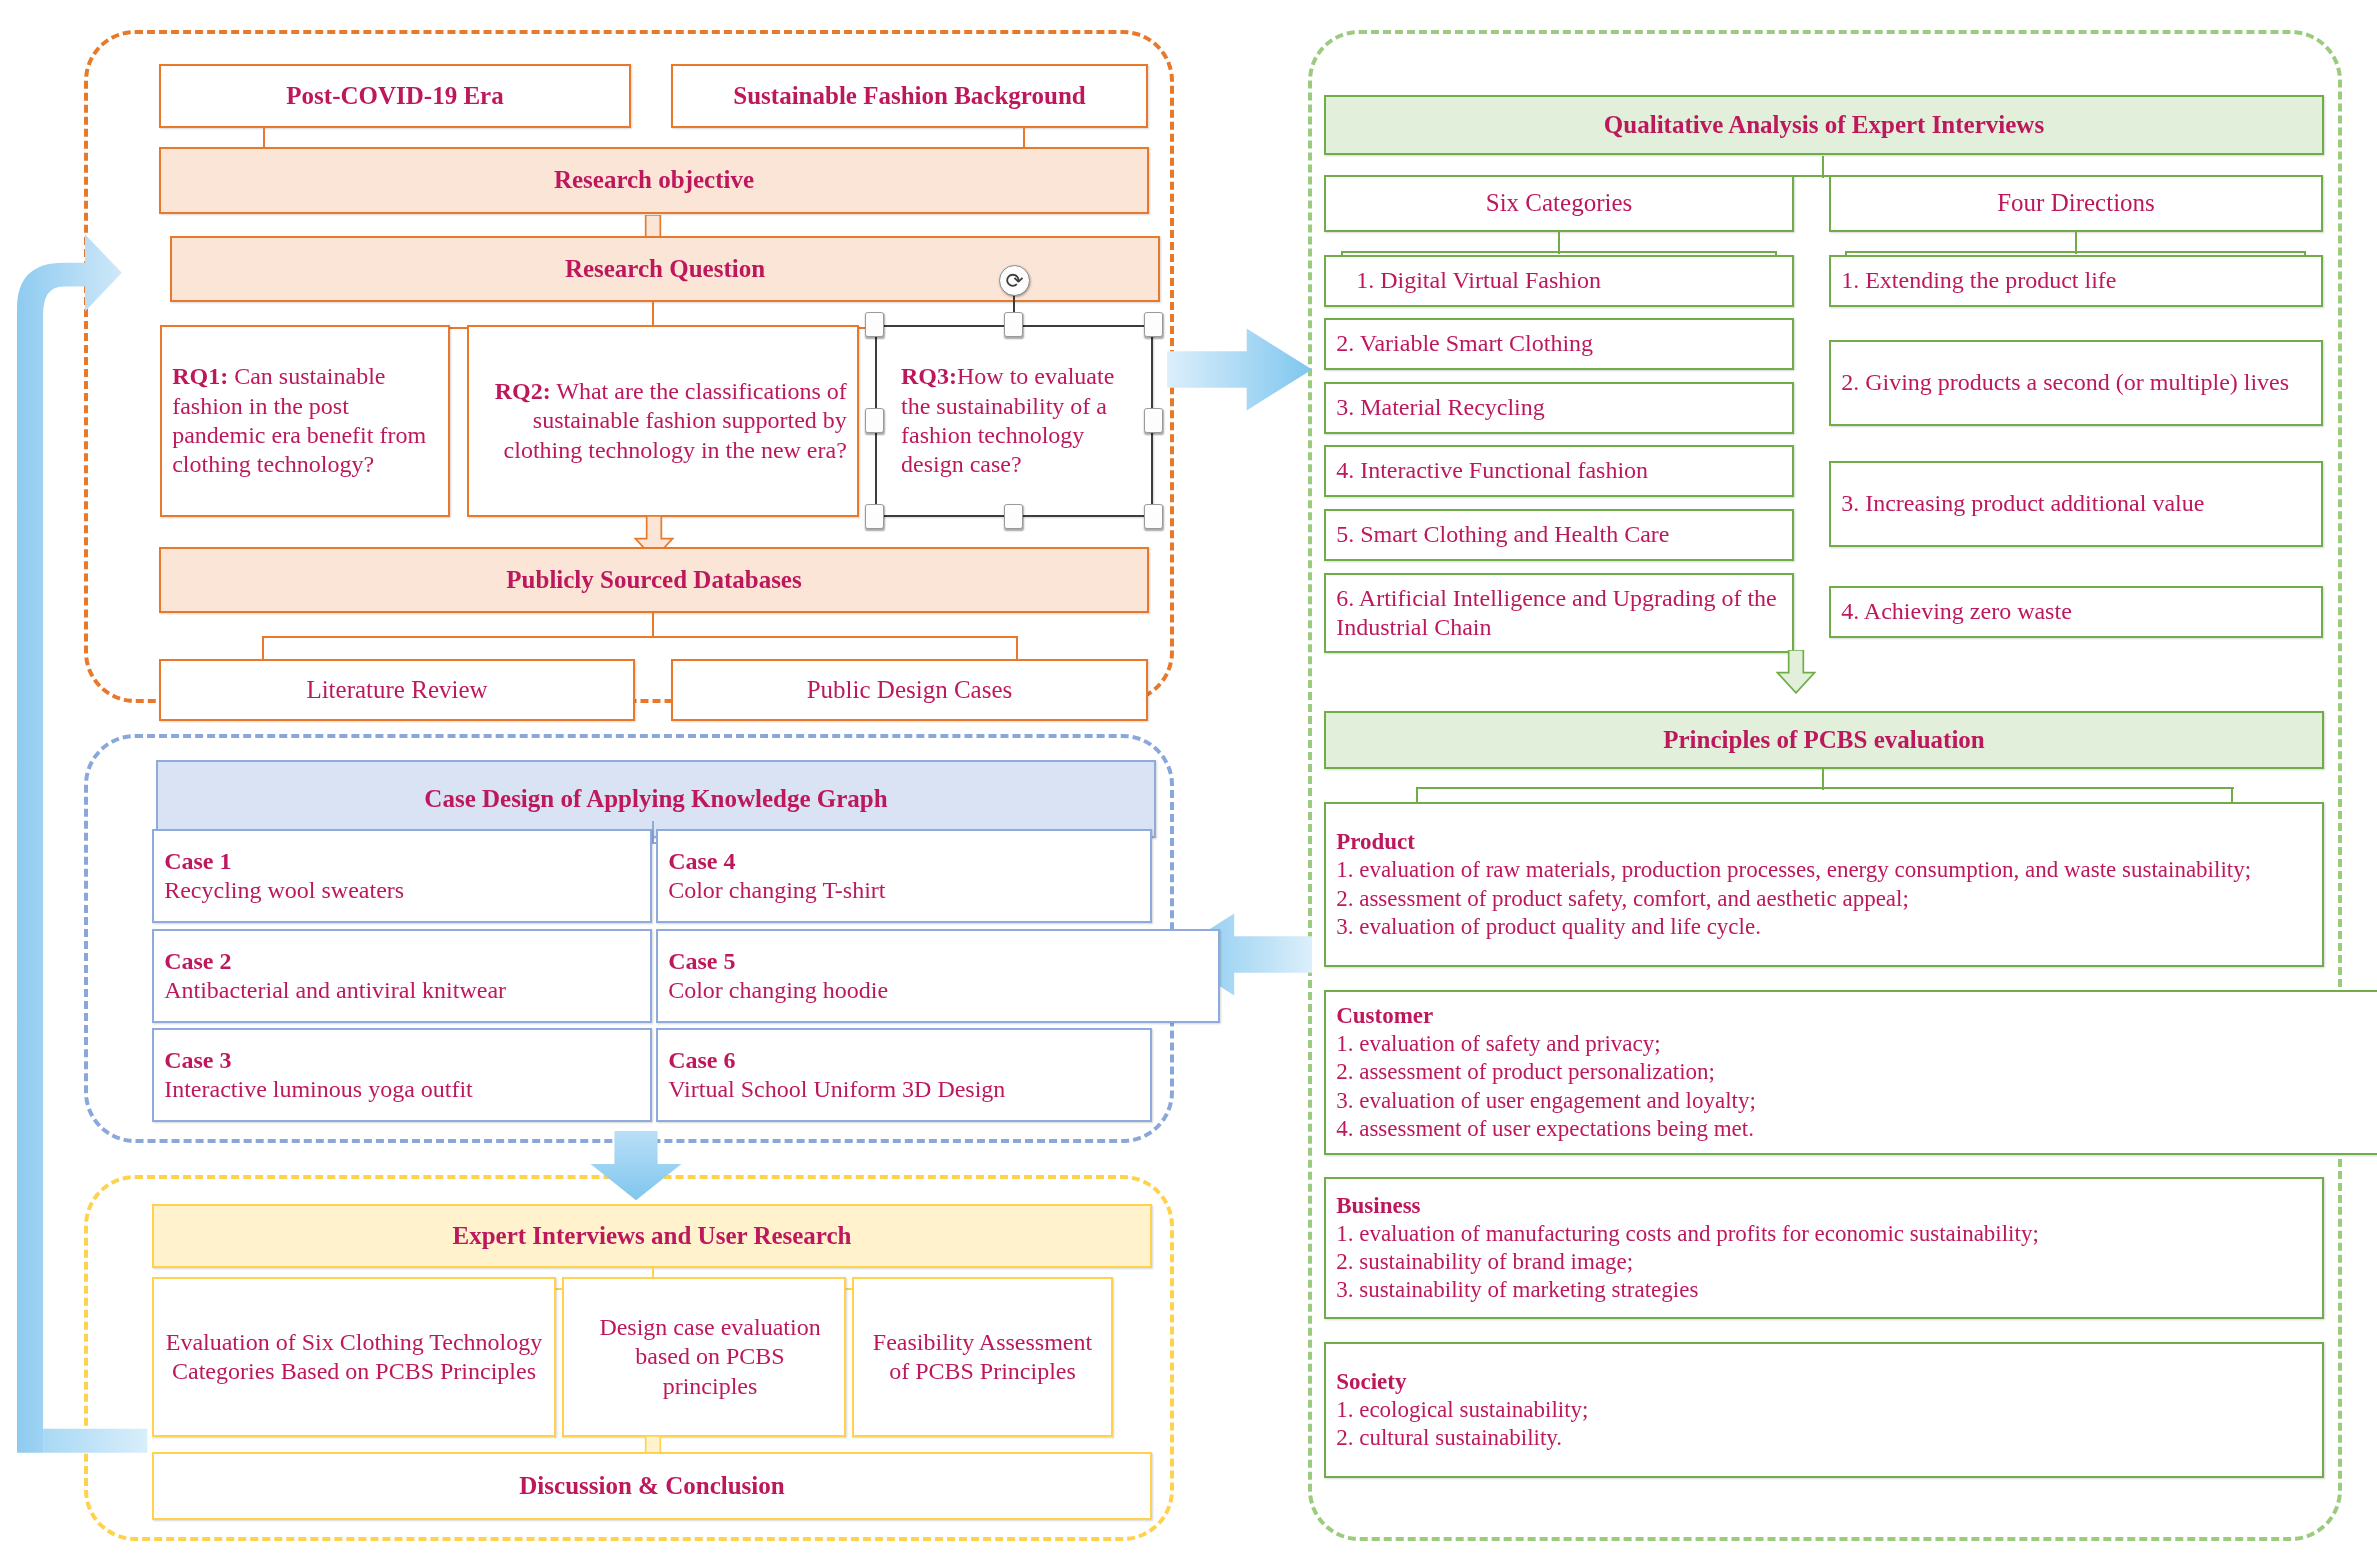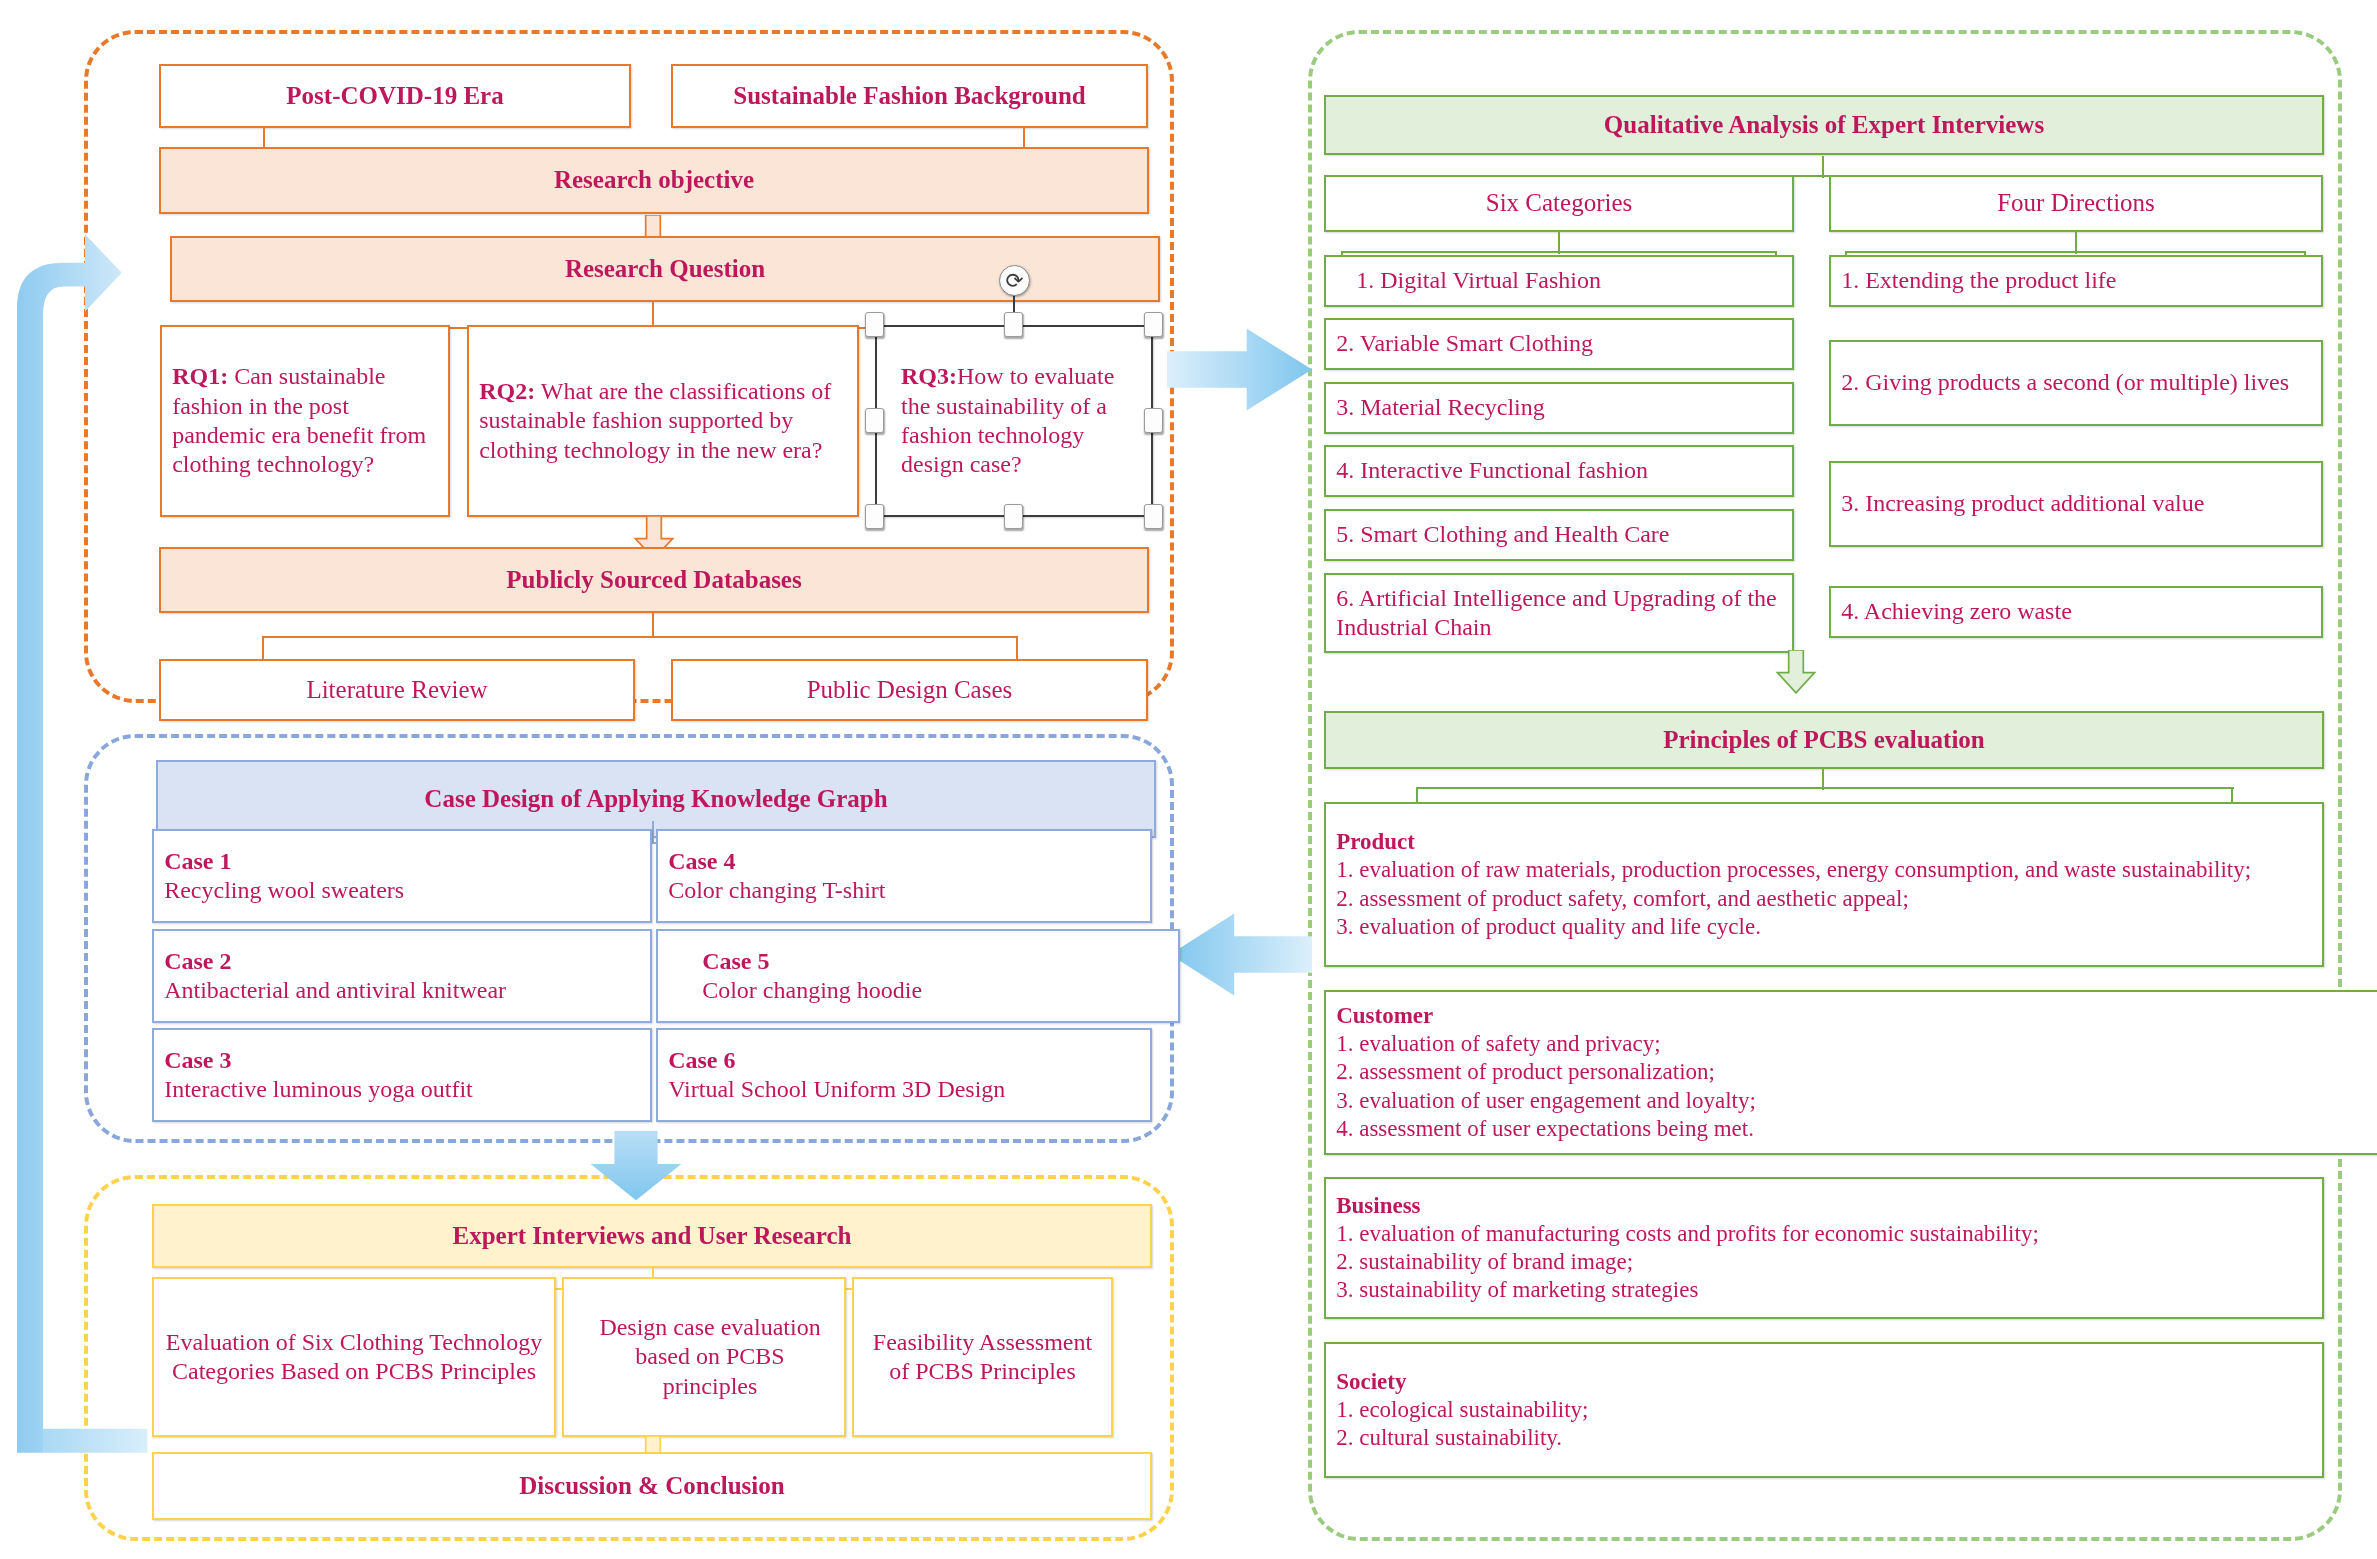--- a/index.html
+++ b/index.html
@@ -196,21 +196,21 @@
 <div class="ln h or-ln" style="left:262px; top:327px; width:756px;"></div>
 <div class="ln v or-ln" style="left:262px; top:327px; height:25.6px;"></div>
 <div class="ln v or-ln" style="left:1016px; top:327px; height:25.6px;"></div>
 
 <div class="node left or-plain f42" style="left:160px; top:325px; width:290px; height:192px;">
   <span class="inner">
     <b>RQ1:</b><span> Can sustainable fashion in the post pandemic era benefit from clothing technology?</span>
   </span>
 </div>
 
-<div class="node left or-plain f42" style="left:467px; top:325px; width:392px; height:192px;">
+<div class="node left or-plain f42" style="left:467px; top:325px; width:392px; height:192px;text-align:right;">
   <span class="inner">
     <b>RQ2:</b><span> What are the classifications of sustainable fashion supported by clothing technology in the new era?</span>
   </span>
 </div>
 
 <div class="node left or-plain f42" style="left:875px; top:325px; width:278px; height:192px;">
   <span class="inner" style="padding-left:24px;">
     <b>RQ3:</b><span>How to evaluate the sustainability of a fashion technology design case?</span>
   </span>
 </div>
@@ -277,21 +277,21 @@
     <b>Case 3</b><br>
     <span>Interactive luminous yoga outfit</span>
   </span>
 </div>
 <div class="node left bl-plain f42" style="left:656px; top:829px; width:496px; height:94px;">
   <span class="inner">
     <b>Case 4</b><br>
     <span>Color changing  T-shirt</span>
   </span>
 </div>
-<div class="node left bl-plain f42" style="left:656px; top:929px; width:524px; height:94px;padding-left:34px;">
+<div class="node left bl-plain f42" style="left:656px; top:929px; width:564px; height:94px;">
   <span class="inner">
     <b>Case 5</b><br>
     <span>Color changing hoodie</span>
   </span>
 </div>
 <div class="node left bl-plain f42" style="left:656px; top:1028px; width:496px; height:94px;">
   <span class="inner">
     <b>Case 6</b><br>
     <span>Virtual School Uniform 3D Design</span>
   </span>

